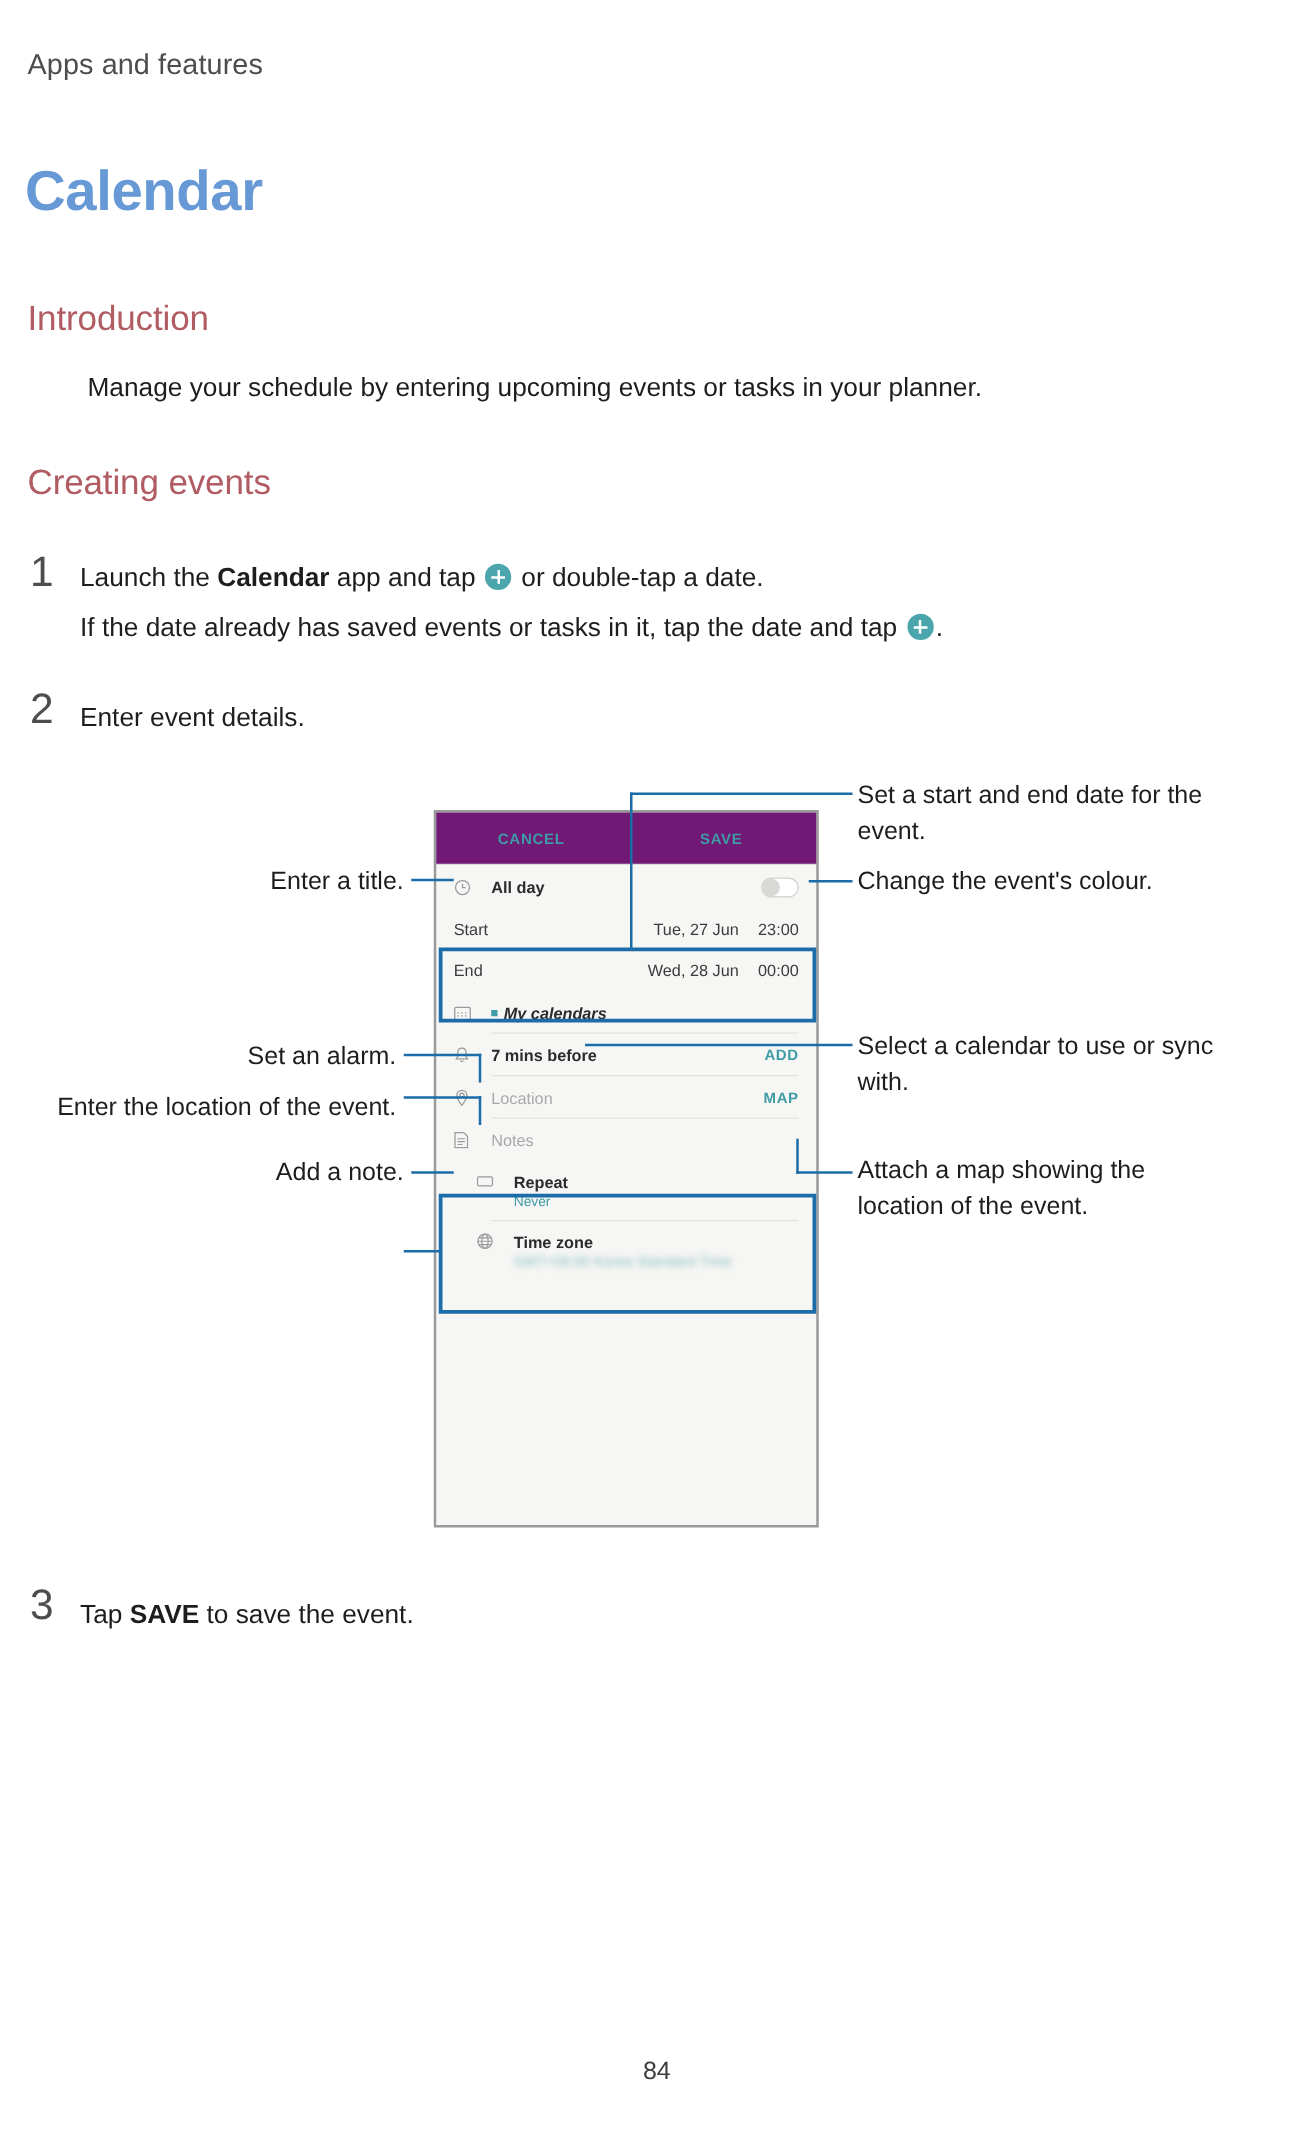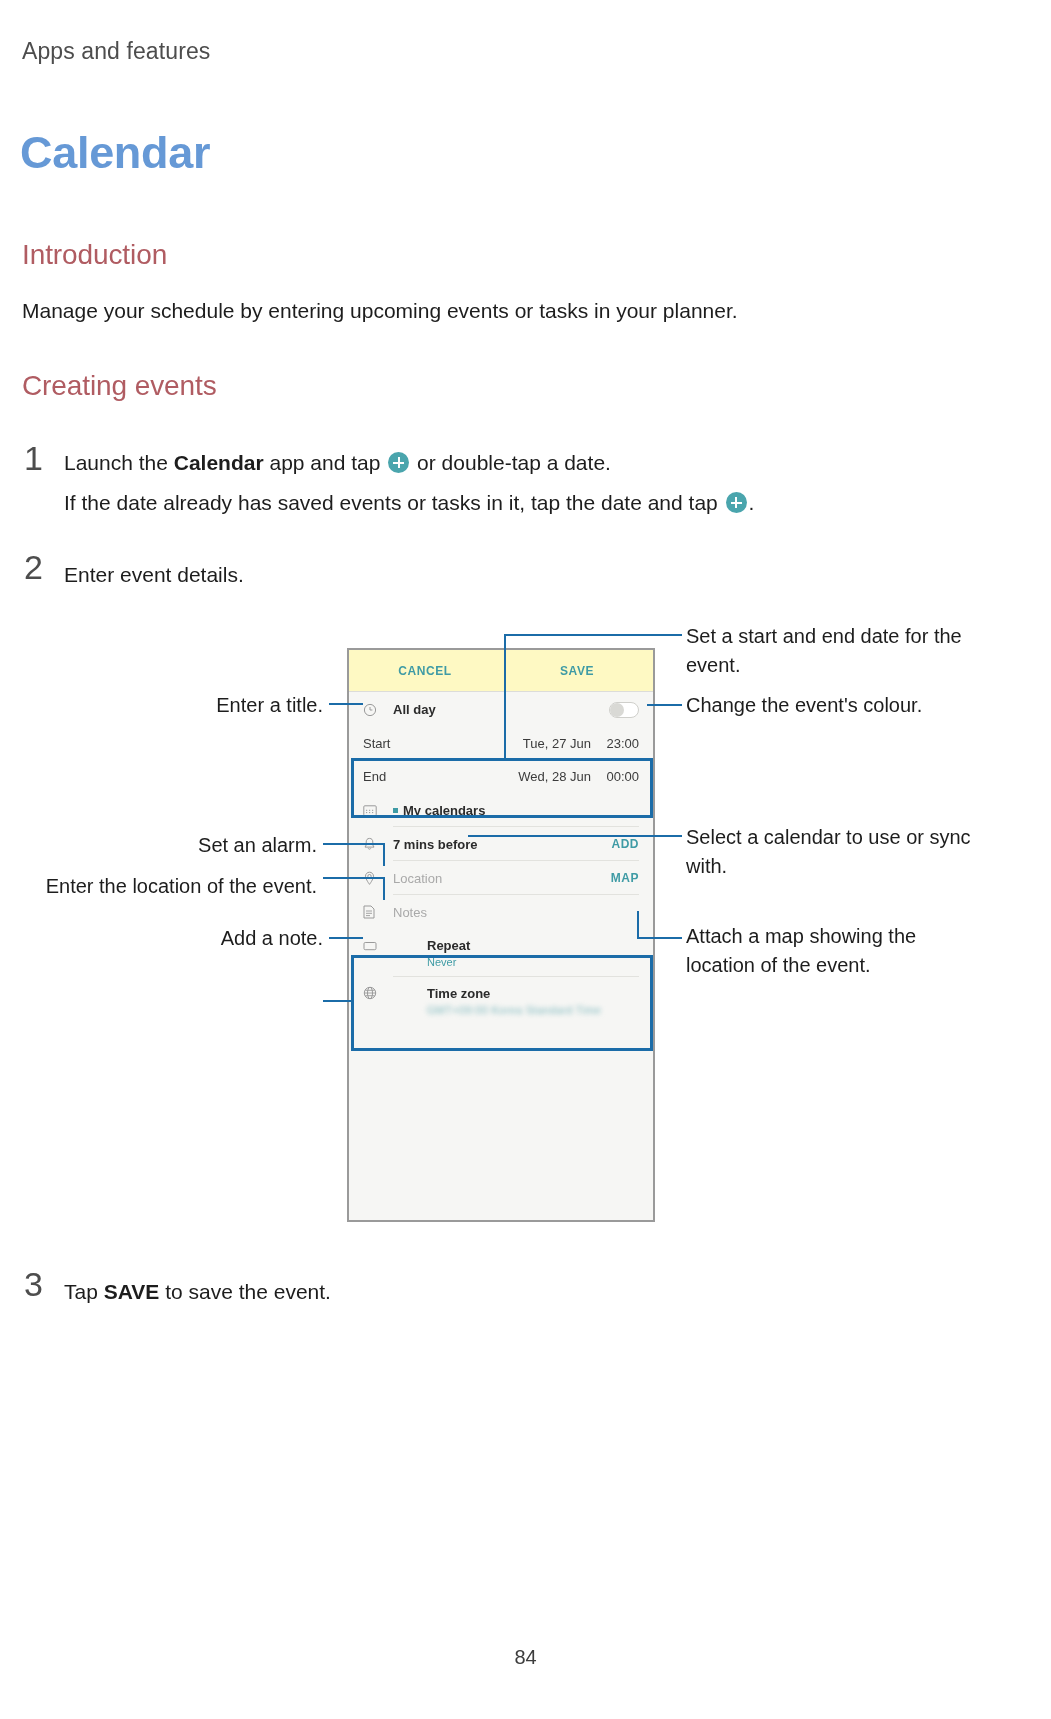--- a/index.html
+++ b/index.html
@@ -50,20 +50,21 @@
     letter-spacing: -0.1px;
   }
   .h2.intro { top: 239px; }
   .h2.creating { top: 370px; }
 
   .body-text {
     position: absolute;
     font-size: 21px;
     color: #1d1d1d;
     line-height: 30px;
+    margin-left: 48px;
   }
   .intro-para { left: 22px; top: 296px; }
 
   
   .step-num {
     position: absolute;
     font-size: 34px;
     color: #4d4d4d;
     font-weight: 400;
     line-height: 1;
@@ -112,21 +113,21 @@
     height: 574px;
     background: #f6f6f4;
     border-left: 2px solid #9a9a9a;
     border-right: 2px solid #9a9a9a;
     border-top: 2px solid #9a9a9a;
     border-bottom: 2px solid #9a9a9a;
   }
 
   .phone-topbar {
     height: 42px;
-    background: #fef9c3;
+    background: #701a75;
     display: flex;
     align-items: center;
     border-bottom: 1px solid #dcdcd9;
   }
   .phone-topbar > div {
     flex: 1;
     text-align: center;
     font-size: 12px;
     font-weight: bold;
     color: #3f9ba5;
@@ -217,22 +218,21 @@
     vertical-align: 2px;
     margin-right: 5px;
   }
 
   
   .row2 {
     position: relative;
     display: flex;
     align-items: flex-start;
     min-height: 48px;
-    padding: 8px 14px 6px 14px;
-    gap: 34px;
+    padding: 8px 14px 6px 32px;
   }
   .row2 .ico { width: 30px; flex: 0 0 30px; color: #9a9a9a; padding-top: 1px; }
   .row2 .col { flex: 1; }
   .row2 .t1 { font-size: 13px; font-weight: bold; color: #2b2b2b; line-height: 17px; }
   .row2 .t2 { font-size: 11px; color: #3f9ba5; line-height: 16px; }
   .row2 .t2.blur {
     color: #7fb9be;
     filter: blur(2.4px);
     letter-spacing: 0.3px;
   }
@@ -318,21 +318,21 @@
       <div class="dt">Tue, 27 Jun</div>
       <div class="tm">23:00</div>
     </div>
 
     <div class="row se">
       <div class="lbl">End</div>
       <div class="dt">Wed, 28 Jun</div>
       <div class="tm">00:00</div>
     </div>
 
-    <div class="row" style="height:34px;">
+    <div class="row" style="height:34px;font-style:italic;">
       <div class="ico">
         <svg width="14" height="13" viewBox="0 0 14 13">
             <rect x="0.8" y="1.8" width="12.4" height="9.8" rx="1" stroke="#9a9a9a" stroke-width="1" fill="none"></rect>
             <path d="M3 6.3 h1.2 M6 6.3 h1.2 M9 6.3 h1.2 M3 8.6 h1.2 M6 8.6 h1.2 M9 8.6 h1.2" stroke="#9a9a9a" stroke-width="1"></path>
           </svg>
       </div>
       <div class="lbl strong"><span class="cal-bullet"></span><span>My calendars</span></div>
       <div class="divider"></div>
     </div>
 

